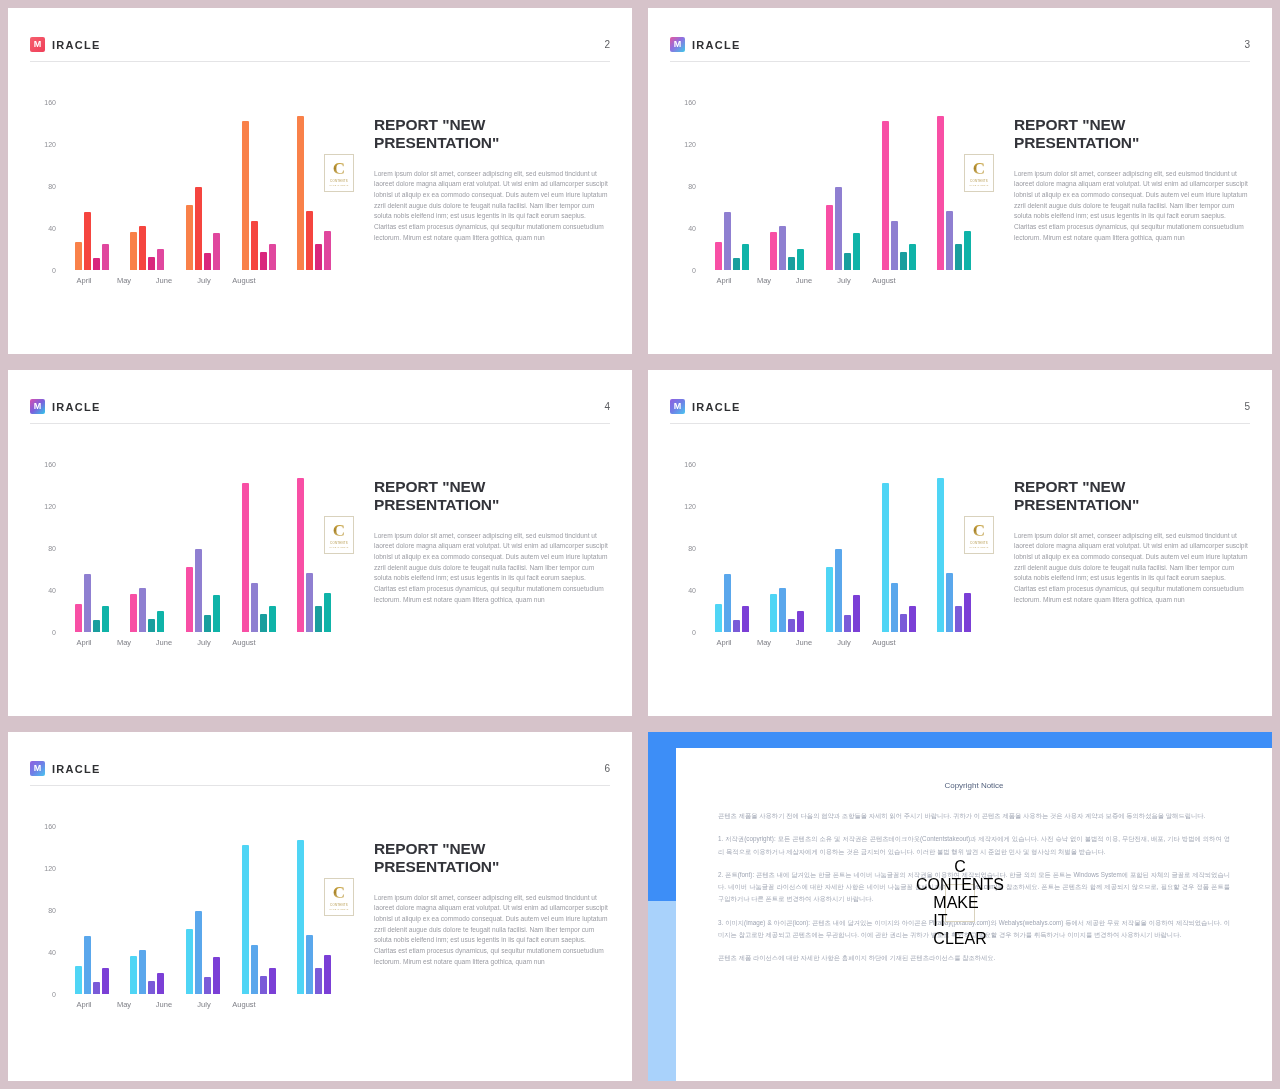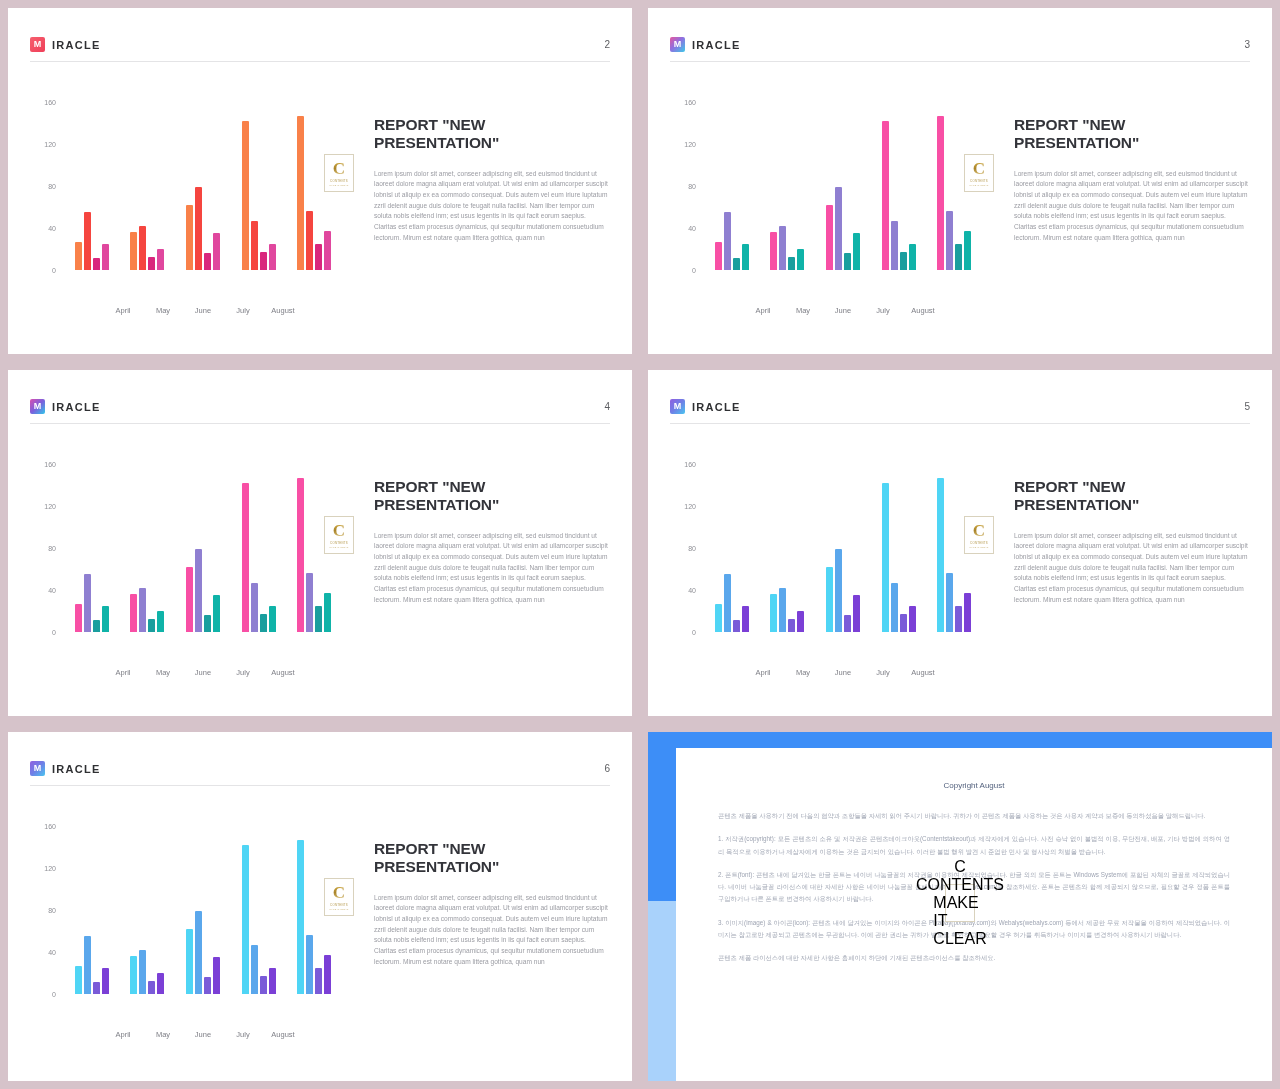--- a/index.html
+++ b/index.html
@@ -127,22 +127,21 @@
   }
   .bar {
     width: 7px;
     border-radius: 1px 1px 0 0;
   }
   .x-labels {
     position: absolute;
     left: 34px; right: 10px;
     top: 180px;
     display: flex;
-    justify-content: center;
-    margin-top: 30px;
+    justify-content: flex-start;
   }
   .x-labels span {
     font-size: 7.5px;
     color: #7e7f86;
     width: 40px;
     text-align: center;
   }
 
   
   .c-badge {
@@ -628,21 +627,21 @@
           <div class="report-body">Lorem ipsum dolor sit amet, conseer adipiscing elit, sed euismod tincidunt ut laoreet dolore magna aliquam erat volutpat. Ut wisi enim ad ullamcorper suscipit lobnisl ut aliquip ex ea commodo consequat. Duis autem vel eum iriure luptatum zzril delenit augue duis dolore te feugait nulla facilisi. Nam liber tempor cum soluta nobis eleifend inm; est usus legentis in iis qui facit eorum saepius. Claritas est etiam procesus dynamicus, qui sequitur mutationem consuetudium lectorum. Mirum est notare quam littera gothica, quam nun</div>
         </div>
       </div>
     </div>
   </div>
 
   <div class="slide copyright-slide">
     <div class="slide-inner">
       <div class="cr-lightblock"></div>
       <div class="cr-card">
-        <div class="cr-subtitle">Copyright August</div>
+        <div class="cr-subtitle">Copyright Notice</div>
         <div class="cr-para">콘텐츠 제품을 사용하기 전에 다음의 협약과 조항들을 자세히 읽어 주시기 바랍니다. 귀하가 이 콘텐츠 제품을 사용하는 것은 사용자 계약과 보증에 동의하셨음을 말해드립니다.</div>
         <div class="cr-para">1. 저작권(copyright): 모든 콘텐츠의 소유 및 저작권은 콘텐츠테이크아웃(Contentstakeout)과 제작자에게 있습니다. 사전 승낙 없이 불법적 이용, 무단전재, 배포, 기타 방법에 의하여 영리 목적으로 이용하거나 제삼자에게 이용하는 것은 금지되어 있습니다. 이러한 불법 행위 발견 시 준엄한 민사 및 형사상의 처벌을 받습니다.</div>
         <div class="cr-para">2. 폰트(font): 콘텐츠 내에 담겨있는 한글 폰트는 네이버 나눔글꼴의 저작권을 이용하여 제작되었습니다. 한글 외의 모든 폰트는 Windows System에 포함된 자체의 글꼴로 제작되었습니다. 네이버 나눔글꼴 라이선스에 대한 자세한 사항은 네이버 나눔글꼴 홈페이지(hangeul.naver.com)를 참조하세요. 폰트는 콘텐츠와 함께 제공되지 않으므로, 필요할 경우 정품 폰트를 구입하거나 다른 폰트로 변경하여 사용하시기 바랍니다.</div>
         <div class="cr-para">3. 이미지(image) &amp; 아이콘(icon): 콘텐츠 내에 담겨있는 이미지와 아이콘은 Pixabay(pixabay.com)와 Webalys(webalys.com) 등에서 제공한 무료 저작물을 이용하여 제작되었습니다. 이미지는 참고로만 제공되고 콘텐츠에는 무관합니다. 이에 관한 권리는 귀하가 별도로 확인하고 필요할 경우 허가를 취득하거나 이미지를 변경하여 사용하시기 바랍니다.</div>
         <div class="cr-para">콘텐츠 제품 라이선스에 대한 자세한 사항은 홈페이지 하단에 기재된 콘텐츠라이선스를 참조하세요.</div>
       </div>
       <div class="cr-watermark">
         <span class="c-glyph">C</span>
         <span class="c-sub1">CONTENTS</span>
         <span class="c-sub2">MAKE IT CLEAR</span>

